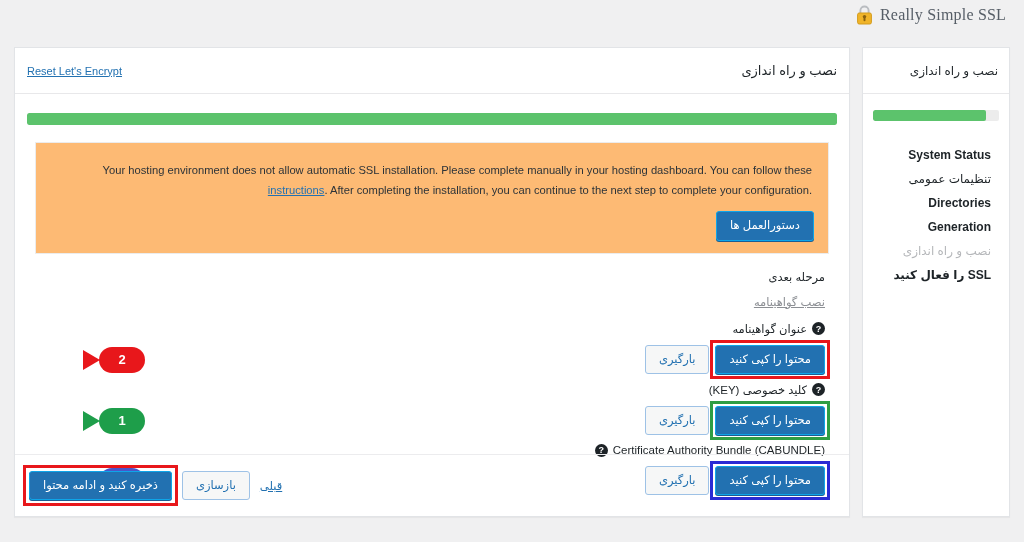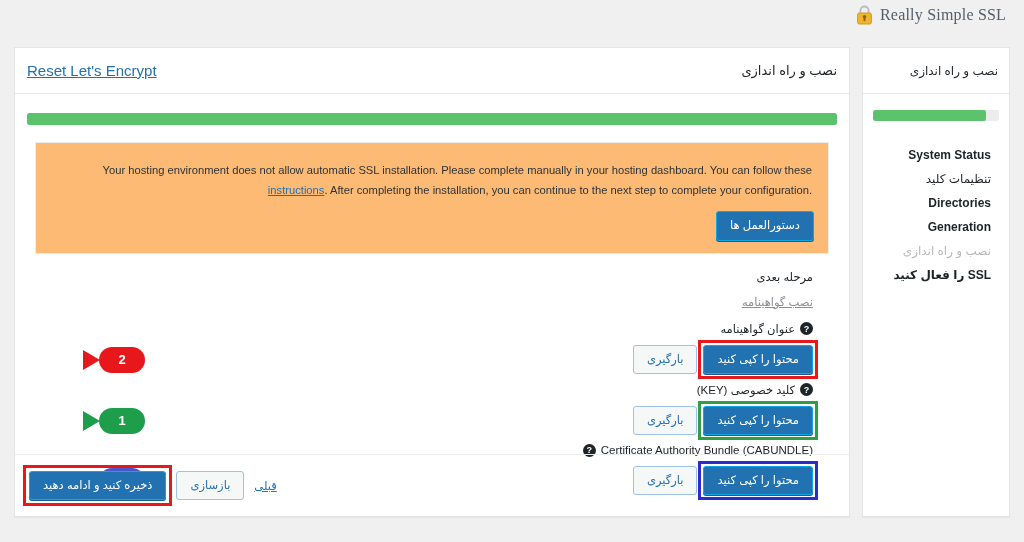--- a/index.html
+++ b/index.html
@@ -46,21 +46,21 @@
   }
   .main-head {
     height: 46px; border-bottom: 1px solid #e8e8ea;
     display: flex; align-items: center; justify-content: space-between;
     padding: 0 12px 0 12px;
   }
   .main-title {
     font-size: 13px; color: #1d2327; font-weight: 400;
   }
   .reset-link {
-    font-size: 15px; color: #2271b1; text-decoration: underline;
+    font-size: 11px; color: #2271b1; text-decoration: underline;
     cursor: pointer; direction: ltr;
   }
   .main-body { padding: 12px 12px 0 12px; }
 
   
   .progress-outer {
     height: 12px; width: 810px; margin: 7px auto 0 auto;
     background: #e9e9ea; border-radius: 2px; overflow: hidden;
     display: flex; flex-direction: row-reverse;
   }
@@ -89,21 +89,21 @@
   }
   .btn-primary {
     background: #2271b1; border: 1px solid #0ea5e9; color: #ffffff;
     box-shadow: 0 1px 0 #1c5d92;
   }
   .btn-secondary {
     background: #f6f7f7; border: 1px solid #9ec2e6; color: #2271b1;
   }
 
   
-  .next-block { margin: 16px 24px 0 12px; text-align: right; }
+  .next-block { margin: 16px 12px 0 12px; text-align: right; }
   .next-label { font-size: 11.5px; color: #1d2327; margin-bottom: 11px; }
   .next-sub   { font-size: 11.5px; color: #8c8f94; margin-bottom: 13px; text-decoration: underline; }
 
   .field-label {
     font-size: 11.5px; color: #1d2327; text-align: right;
     margin-bottom: 7px; display: flex; align-items: center;
     justify-content: flex-start; gap: 5px; direction: rtl;
   }
   .field-label.ltr { direction: ltr; justify-content: flex-end; }
   .help-icon {
@@ -273,37 +273,37 @@
           <div class="copy-wrap hl-blue">
             <button class="btn btn-primary">محتوا را کپی کنید</button>
           </div>
           <button class="btn btn-secondary">بارگیری</button>
         </div>
       </div>
     </div>
 
     <div class="main-foot">
       <div class="save-wrap hl-red">
-        <button class="btn btn-primary">ذخیره کنید و ادامه دهید</button>
+        <button class="btn btn-primary">ذخیره کنید و ادامه محتوا</button>
       </div>
       <button class="btn btn-secondary">بازسازی</button>
       <span class="prev-link">قبلی</span>
     </div>
   </div>
 
   <div class="side-card">
     <div class="side-head">
       <span>نصب و راه اندازی</span>
     </div>
     <div class="side-progress-outer">
       <div class="side-progress-fill" id="sideProgress" style="width: 90%;"></div>
     </div>
     <div class="side-list">
       <div class="side-item">System Status</div>
-      <div class="side-item plain">تنظیمات کلید</div>
+      <div class="side-item plain">تنظیمات عمومی</div>
       <div class="side-item">Directories</div>
       <div class="side-item">Generation</div>
       <div class="side-item muted">نصب و راه اندازی</div>
       <div class="side-item">SSL را فعال کنید</div>
     </div>
   </div>
 
 </div>
 
 </body></html>

